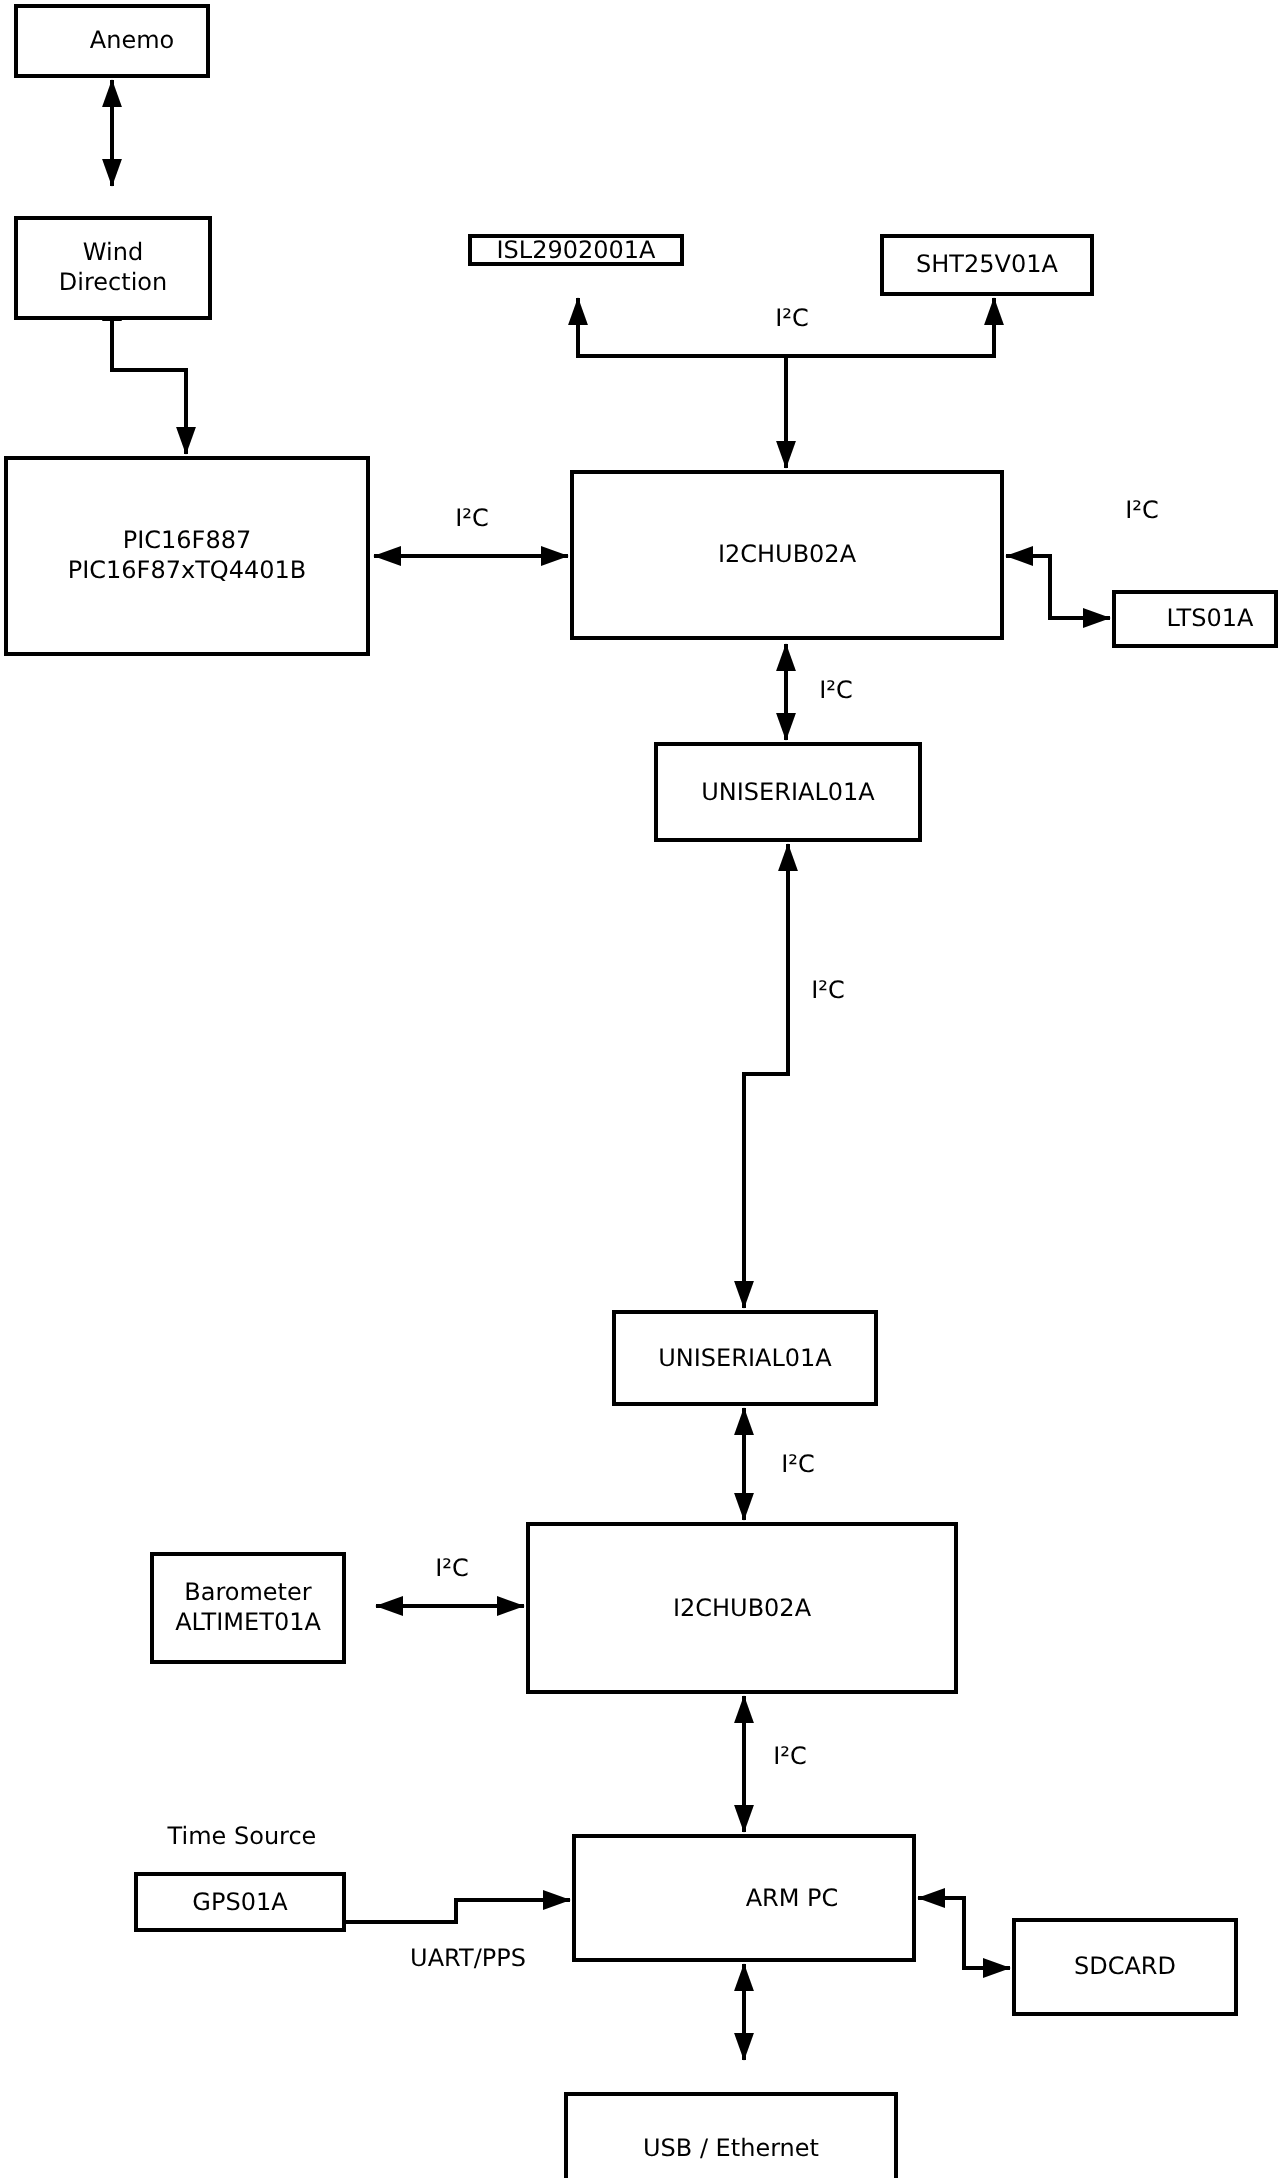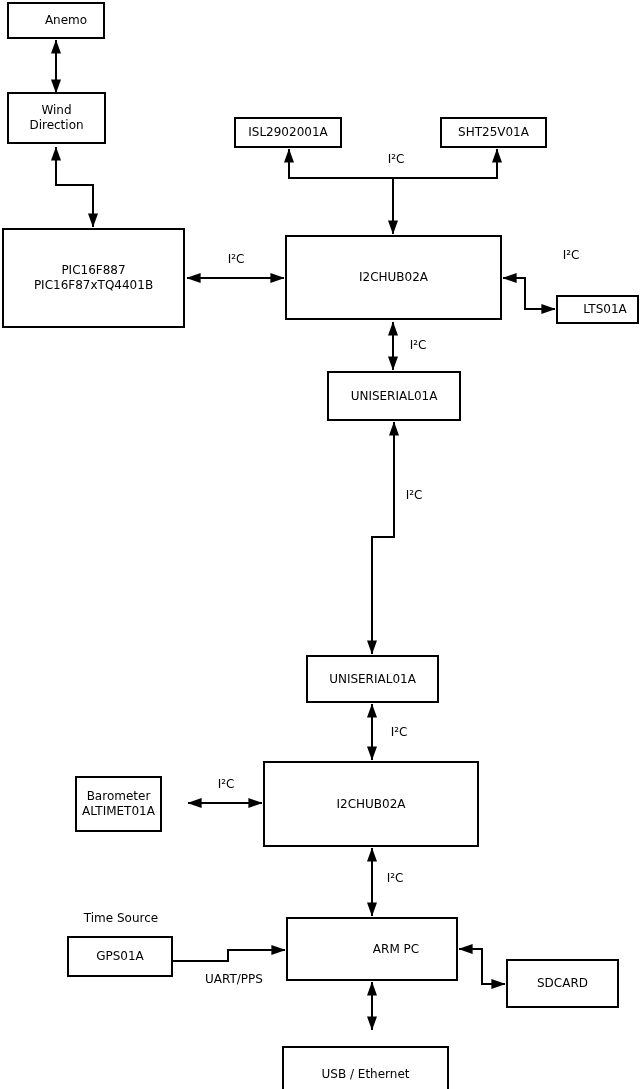--- a/index.html
+++ b/index.html
@@ -67,31 +67,31 @@
       <path d="M 173 961 L 228 961 L 228 950 L 285 950" marker-end="url(#arr)"></path>
       <path d="M 459 949 L 482 949 L 482 984 L 505 984" marker-start="url(#arr)" marker-end="url(#arr)"></path>
       <path d="M 372 982 L 372 1030" marker-start="url(#arr)" marker-end="url(#arr)"></path>
     </g>
   </svg>
 
   <div class="node" style="left:7px; top:2px; width:98px; height:37px;padding-left:20px;">
     <span>Anemo</span>
   </div>
 
-  <div class="node" style="left:7px; top:92px; width:99px; height:52px;">
+  <div class="node" style="left:7px; top:108px; width:99px; height:52px;">
     <span>Wind</span>
     <span>Direction</span>
   </div>
 
   <div class="node" style="left:2px; top:228px; width:183px; height:100px;">
     <span>PIC16F887</span>
     <span>PIC16F87xTQ4401B</span>
   </div>
 
-  <div class="node" style="left:234px; top:117px; width:108px; height:31px;">
+  <div class="node" style="left:234px; top:117px; width:108px; height:16px;">
     <span>ISL2902001A</span>
   </div>
 
   <div class="node" style="left:440px; top:117px; width:107px; height:31px;">
     <span>SHT25V01A</span>
   </div>
 
   <div class="node" style="left:285px; top:235px; width:217px; height:85px;">
     <span>I2CHUB02A</span>
   </div>
@@ -105,26 +105,26 @@
   </div>
 
   <div class="node" style="left:306px; top:655px; width:133px; height:48px;">
     <span>UNISERIAL01A</span>
   </div>
 
   <div class="node" style="left:263px; top:761px; width:216px; height:86px;">
     <span>I2CHUB02A</span>
   </div>
 
-  <div class="node" style="left:75px; top:776px; width:87px; height:56px;">
+  <div class="node" style="left:75px; top:776px; width:98px; height:56px;">
     <span>Barometer</span>
     <span>ALTIMET01A</span>
   </div>
 
-  <div class="node" style="left:67px; top:936px; width:106px; height:41px;">
+  <div class="node" style="left:67px; top:936px; width:106px; height:30px;">
     <span>GPS01A</span>
   </div>
 
   <div class="node" style="left:286px; top:917px; width:172px; height:64px;padding-left:48px;">
     <span>ARM PC</span>
   </div>
 
   <div class="node" style="left:506px; top:959px; width:113px; height:49px;">
     <span>SDCARD</span>
   </div>

